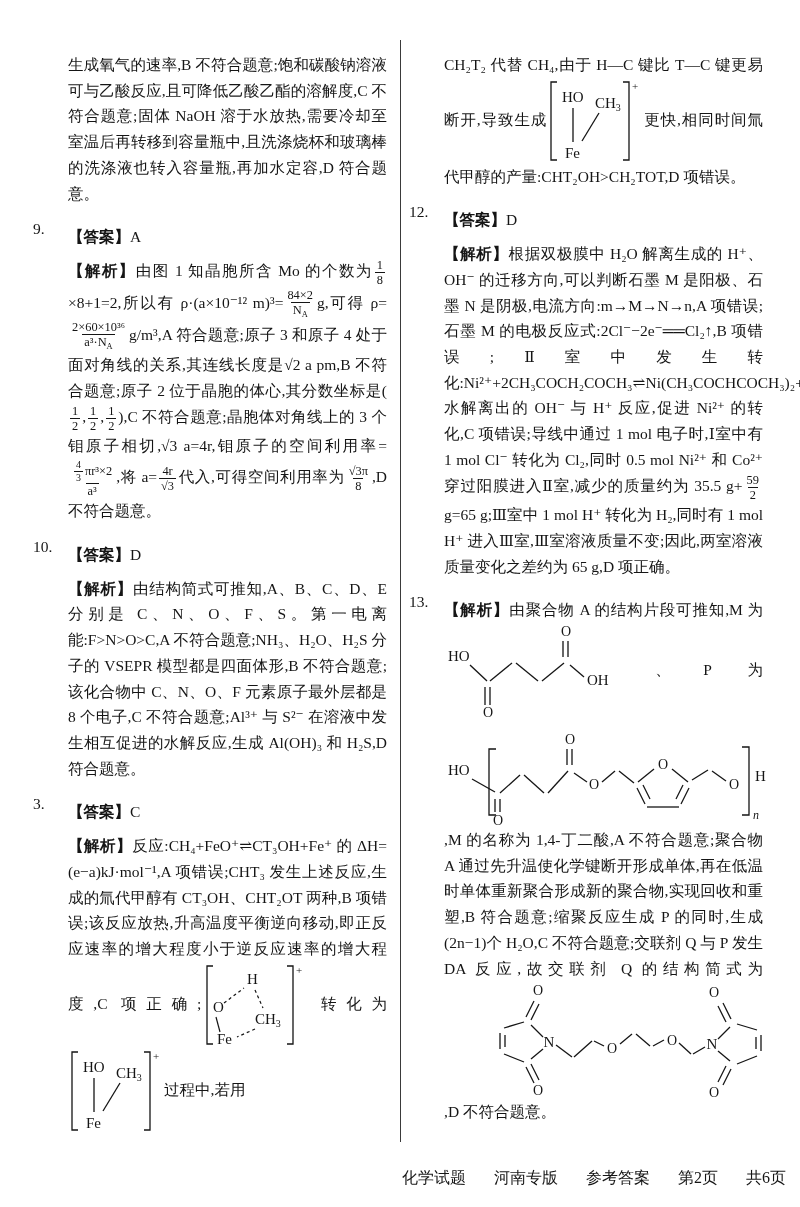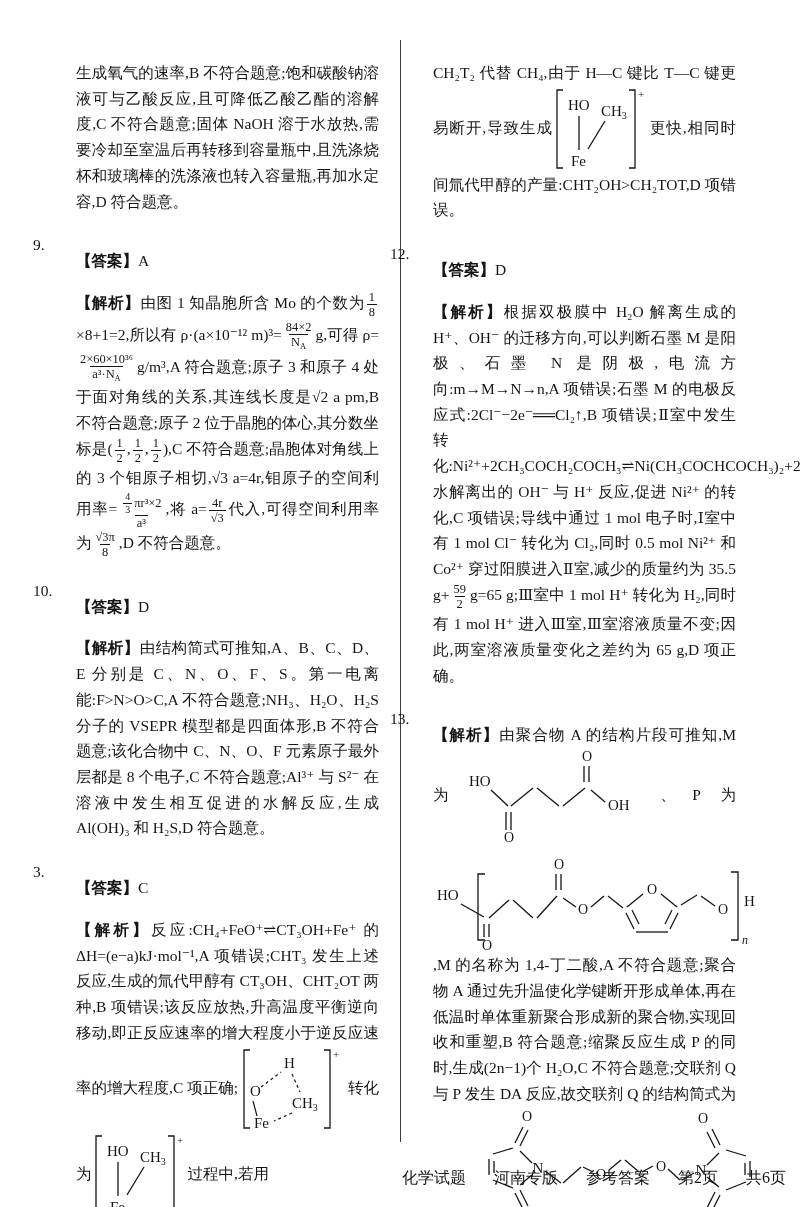--- a/index.html
+++ b/index.html
@@ -2,27 +2,27 @@
 <html><head>
 <meta charset="utf-8">
 <style>
   html,body{margin:0;padding:0;}
   body{
     width:800px;height:1207px;background:#ffffff;position:relative;overflow:hidden;
     font-family:"Liberation Serif","DejaVu Serif",serif;color:#151515;
   }
   .col{position:absolute;top:42px;font-size:15.5px;line-height:1.66;text-align:justify;}
   .col-left{left:33px;width:362px;}
-  .col-right{left:390px;width:362px;}
+  .col-right{left:409px;width:362px;}
   .divider{position:absolute;left:400px;top:40px;height:1102px;width:0;border-left:1.4px solid #3a3a3a;}
   .q{display:flex;margin-top:2px;}
   .qnum{flex:0 0 27px;}
   .qbody{flex:1;min-width:0;}
   .tag{font-weight:bold;}
-  p{margin:16px;}
+  p{margin:8px;}
   .frac{display:inline-flex;flex-direction:column;align-items:center;vertical-align:middle;
         line-height:1.15;font-size:0.8em;margin:0 2px;text-align:center;}
   .frac .de{border-top:1px solid #151515;padding:0 2px;}
   .frac .nu{padding:0 2px;display:inline-flex;align-items:center;}
   sub{font-size:0.68em;}
   .chem{display:inline-block;vertical-align:middle;margin:0 2px;}
   .chem svg{display:block;}
   svg text{font-family:"Liberation Serif","DejaVu Serif",serif;fill:#151515;}
   .footer{position:absolute;top:1168px;left:0;width:100%;text-align:right;font-size:16px;}
   .footer span{margin:0 14px;}

